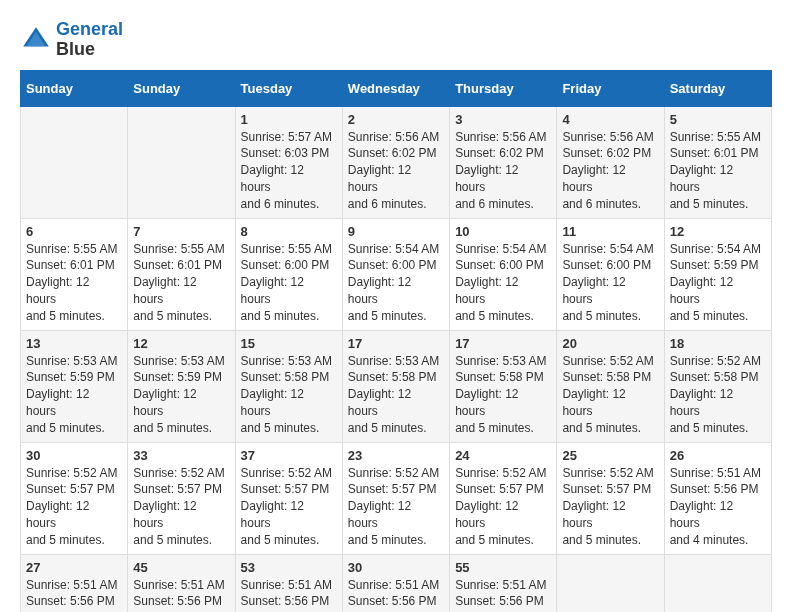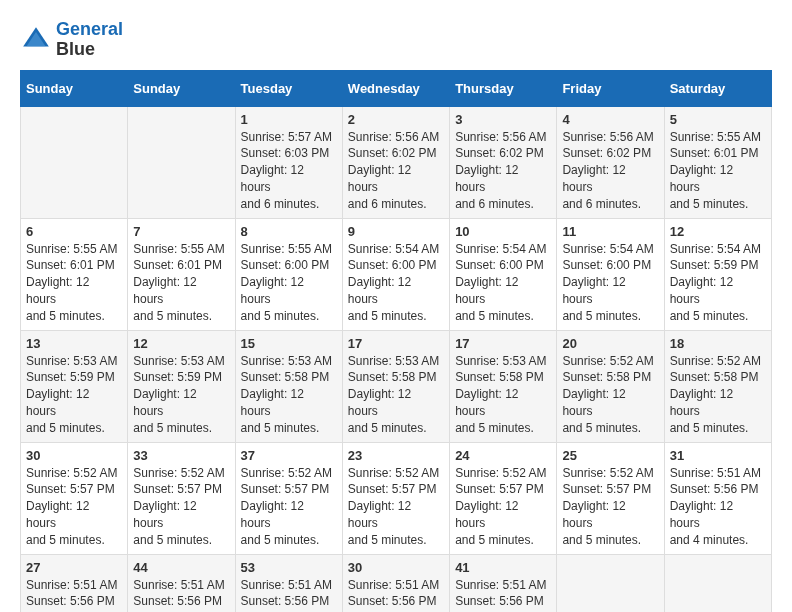--- a/index.html
+++ b/index.html
@@ -304,58 +304,58 @@
 and 5 minutes.</div>
         </td>
         <td>
           <div class="day-num">25</div>
           <div class="day-info" style="white-space: pre-line;">Sunrise: 5:52 AM
 Sunset: 5:57 PM
 Daylight: 12 hours
 and 5 minutes.</div>
         </td>
         <td>
-          <div class="day-num">31</div>
+          <div class="day-num">26</div>
           <div class="day-info" style="white-space: pre-line;">Sunrise: 5:51 AM
 Sunset: 5:56 PM
 Daylight: 12 hours
 and 4 minutes.</div>
         </td>
       </tr>
       <tr>
         <td>
           <div class="day-num">27</div>
           <div class="day-info" style="white-space: pre-line;">Sunrise: 5:51 AM
 Sunset: 5:56 PM
 Daylight: 12 hours
 and 4 minutes.</div>
         </td>
         <td>
-          <div class="day-num">44</div>
+          <div class="day-num">45</div>
           <div class="day-info" style="white-space: pre-line;">Sunrise: 5:51 AM
 Sunset: 5:56 PM
 Daylight: 12 hours
 and 4 minutes.</div>
         </td>
         <td>
           <div class="day-num">53</div>
           <div class="day-info" style="white-space: pre-line;">Sunrise: 5:51 AM
 Sunset: 5:56 PM
 Daylight: 12 hours
 and 4 minutes.</div>
         </td>
         <td>
           <div class="day-num">30</div>
           <div class="day-info" style="white-space: pre-line;">Sunrise: 5:51 AM
 Sunset: 5:56 PM
 Daylight: 12 hours
 and 4 minutes.</div>
         </td>
         <td>
-          <div class="day-num">41</div>
+          <div class="day-num">55</div>
           <div class="day-info" style="white-space: pre-line;">Sunrise: 5:51 AM
 Sunset: 5:56 PM
 Daylight: 12 hours
 and 4 minutes.</div>
         </td>
         <td class="empty-cell"></td>
         <td class="empty-cell"></td>
       </tr>
     </tbody>
 </table>

